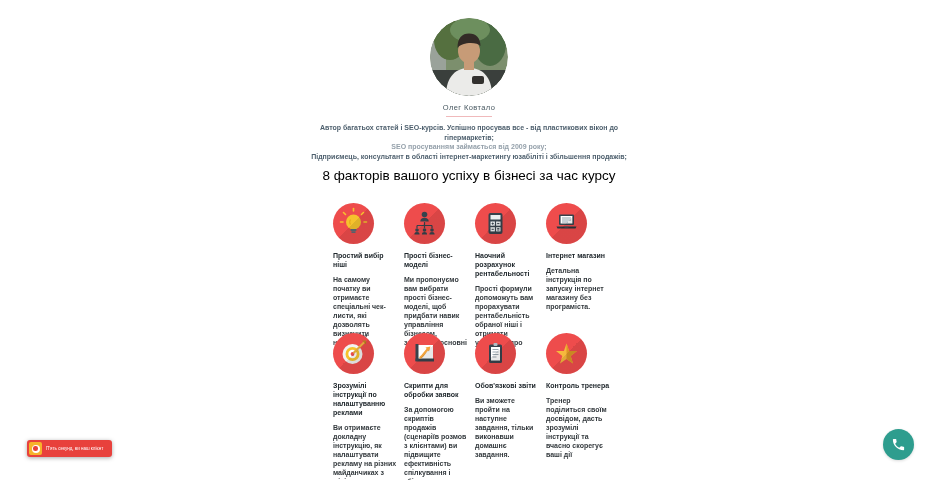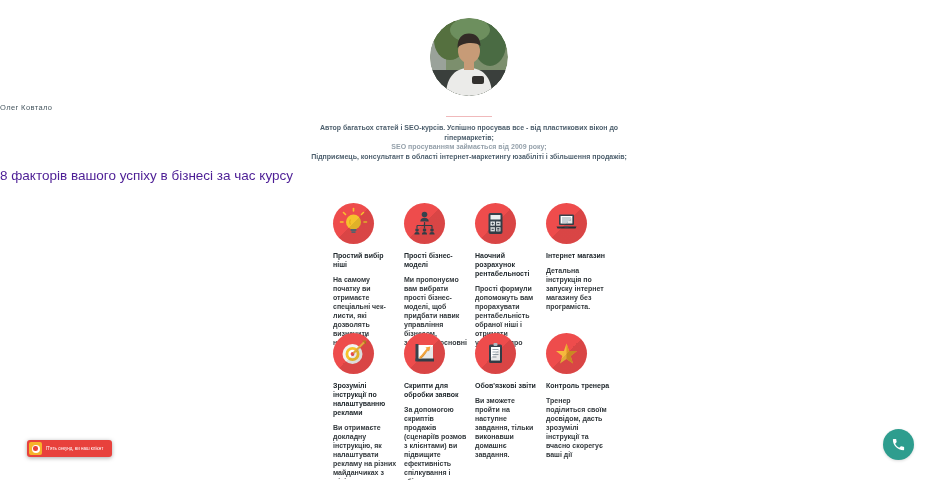--- a/index.html
+++ b/index.html
@@ -6,30 +6,30 @@
   html,body { background:#fff; }
   .page {
     position:relative; width:938px; height:480px; margin:0 auto;
     background:#fff; overflow:hidden;
     font-family:"Liberation Sans", sans-serif; color:#333;
   }
   
   .avatar { position:absolute; left:430px; top:18px; width:78px; height:78px;
     border-radius:50%; overflow:hidden; }
   .person-name { position:absolute; left:0; top:103px; width:100%;
-    text-align:left; font-size:7.5px; color:#46565f; letter-spacing:.4px; }
+    text-align:center; font-size:7.5px; color:#46565f; letter-spacing:.4px; }
   .name-underline { position:absolute; left:446px; top:116px; width:46px; height:1px;
     background:#f0b9bb; }
   
   .bio { position:absolute; left:309px; top:123px; width:320px; text-align:center;
     font-size:7px; line-height:9.6px; font-weight:700; color:#4d5f6d; }
   .bio .light { color:#95a1ab; }
   
   .section-heading { position:absolute; left:0; top:168px; width:100%;
-    font-size:13.5px; font-weight:400; color:#4c1d95; }
+    text-align:center; font-size:13.5px; font-weight:400; color:#000000; }
   
   .feat-row { position:absolute; left:333px; display:flex; gap:7px; }
   .row1 { top:203px; } .row2 { top:333px; }
   .card { width:64px; }
   .feat-icon { position:relative; width:41px; height:41px; border-radius:50%;
     background:#ee4c4c; overflow:hidden; margin-bottom:7px; }
   .feat-icon::after { content:""; position:absolute; inset:0; border-radius:50%;
     background:linear-gradient(135deg, rgba(0,0,0,0) 50%, rgba(0,0,0,0.09) 50%); }
   .feat-icon svg { position:absolute; inset:0; }
   .card-title { font-size:7px; line-height:9px; font-weight:700; color:#20282d;

